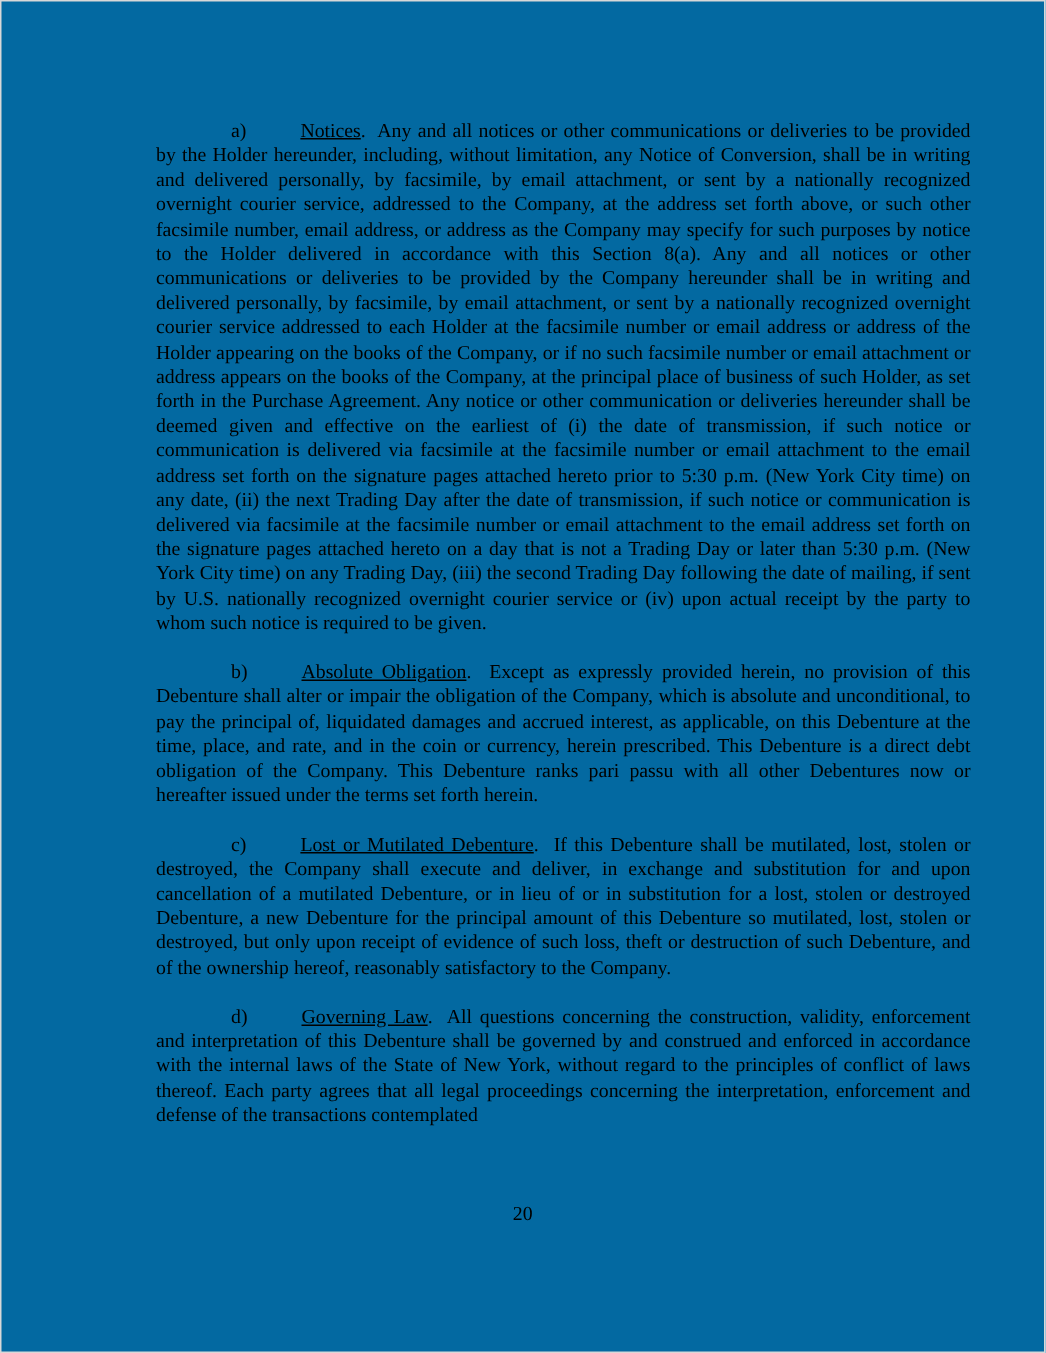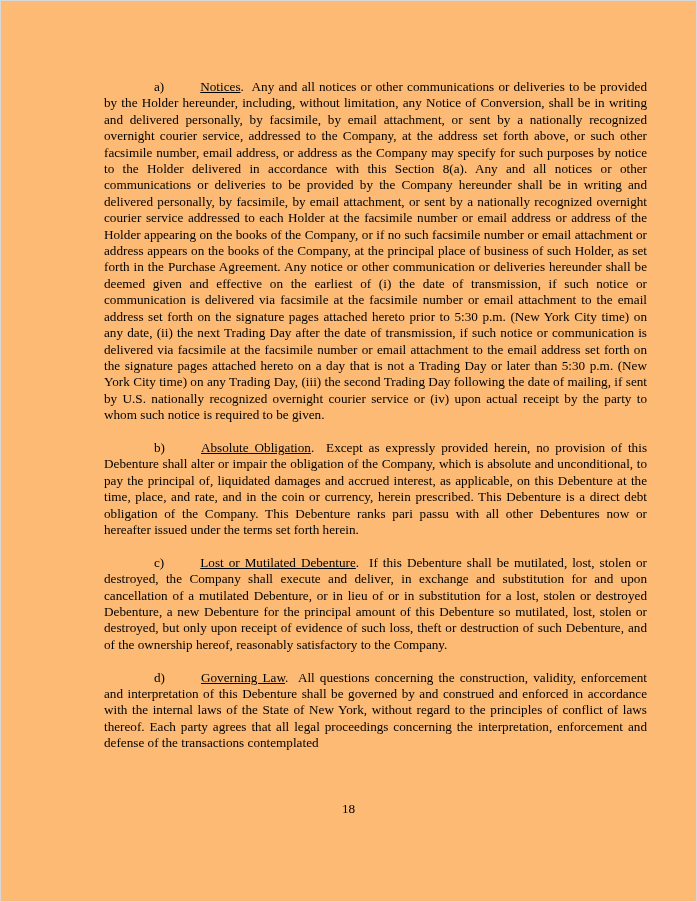--- a/index.html
+++ b/index.html
@@ -4,21 +4,21 @@
 <style>
   html, body {
     margin: 0;
     padding: 0;
     background: #ffffff;
   }
   .page {
     position: relative;
     width: 697px;
     height: 902px;
-    background: #fdba74;
+    background: #0369a1;
     box-sizing: border-box;
     border: 1px solid #d8d8d8;
     overflow: hidden;
     font-family: "Liberation Serif", serif;
     color: #000000;
   }
   .text-block {
     position: absolute;
     left: 103px;
     top: 78px;
@@ -57,14 +57,14 @@
 
 <div class="page">
   <div class="text-block">
     <div>
         <p class="section"><span class="sec-label">a)</span><span class="sec-heading">Notices</span><span class="sec-punct">.</span>&nbsp; <span class="seg">Any and all notices or other communications or deliveries to be provided by the Holder hereunder, including, without limitation, any Notice of Conversion, shall be in writing and delivered personally, by facsimile, by email attachment, or sent by a nationally recognized overnight courier service, addressed to the Company, at the address set forth above, or such other facsimile number, email address, or address as the Company may specify for such purposes by notice to the Holder delivered in accordance with this Section 8(a). Any and all notices or other communications or deliveries to be provided by the Company hereunder shall be in writing and delivered personally, by facsimile, by email attachment, or sent by a nationally recognized overnight courier service addressed to each Holder at the facsimile number or email address or address of the Holder appearing on the books of the Company, or if no such facsimile number or email attachment or address appears on the books of the Company, at the principal place of business of such Holder, as set forth in the Purchase Agreement. Any notice or other communication or deliveries hereunder shall be deemed given and effective on the earliest of (i) the date of transmission, if such notice or communication is delivered via facsimile at the facsimile number or email attachment to the email address set forth on the signature pages attached hereto prior to 5:30 p.m. (New York City time) on any date, (ii) the next Trading Day after the date of transmission, if such notice or communication is delivered via facsimile at the facsimile number or email attachment to the email address set forth on the signature pages attached hereto on a day that is not a Trading Day or later than 5:30 p.m. (New York City time) on any Trading Day, (iii) the second Trading Day following the date of mailing, if sent by U.S. nationally recognized overnight courier service or (iv) upon actual receipt by the party to whom such notice is required to be given.</span></p>
         <p class="section"><span class="sec-label">b)</span><span class="sec-heading">Absolute Obligation</span><span class="sec-punct">.</span>&nbsp; <span class="seg">Except as expressly provided herein, no provision of this Debenture shall alter or impair the obligation of the Company, which is absolute and unconditional, to pay the principal of, liquidated damages and accrued interest, as applicable, on this Debenture at the time, place, and rate, and in the coin or currency, herein prescribed. This Debenture is a direct debt obligation of the Company. This Debenture ranks </span><span class="seg u">pari passu</span><span class="seg"> with all other Debentures now or hereafter issued under the terms set forth herein.</span></p>
         <p class="section"><span class="sec-label">c)</span><span class="sec-heading">Lost or Mutilated Debenture</span><span class="sec-punct">.</span>&nbsp; <span class="seg">If this Debenture shall be mutilated, lost, stolen or destroyed, the Company shall execute and deliver, in exchange and substitution for and upon cancellation of a mutilated Debenture, or in lieu of or in substitution for a lost, stolen or destroyed Debenture, a new Debenture for the principal amount of this Debenture so mutilated, lost, stolen or destroyed, but only upon receipt of evidence of such loss, theft or destruction of such Debenture, and of the ownership hereof, reasonably satisfactory to the Company.</span></p>
         <p class="section"><span class="sec-label">d)</span><span class="sec-heading">Governing Law</span><span class="sec-punct">.</span>&nbsp; <span class="seg">All questions concerning the construction, validity, enforcement and interpretation of this Debenture shall be governed by and construed and enforced in accordance with the internal laws of the State of New York, without regard to the principles of conflict of laws thereof. Each party agrees that all legal proceedings concerning the interpretation, enforcement and defense of the transactions contemplated</span></p>
       </div>
   </div>
-  <div class="page-number">18</div>
+  <div class="page-number">20</div>
 </div>
 
 </body></html>

